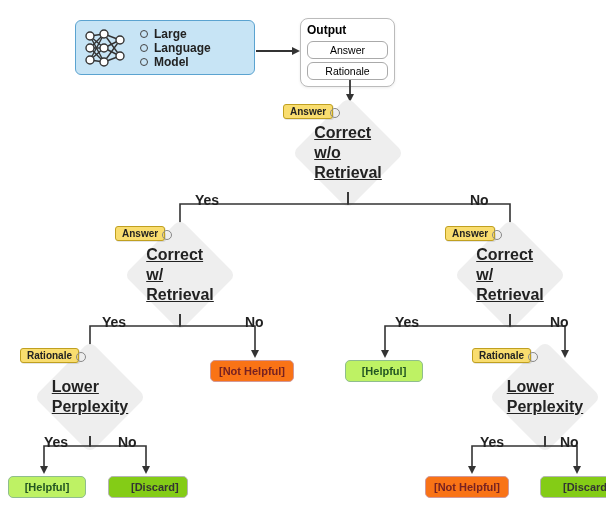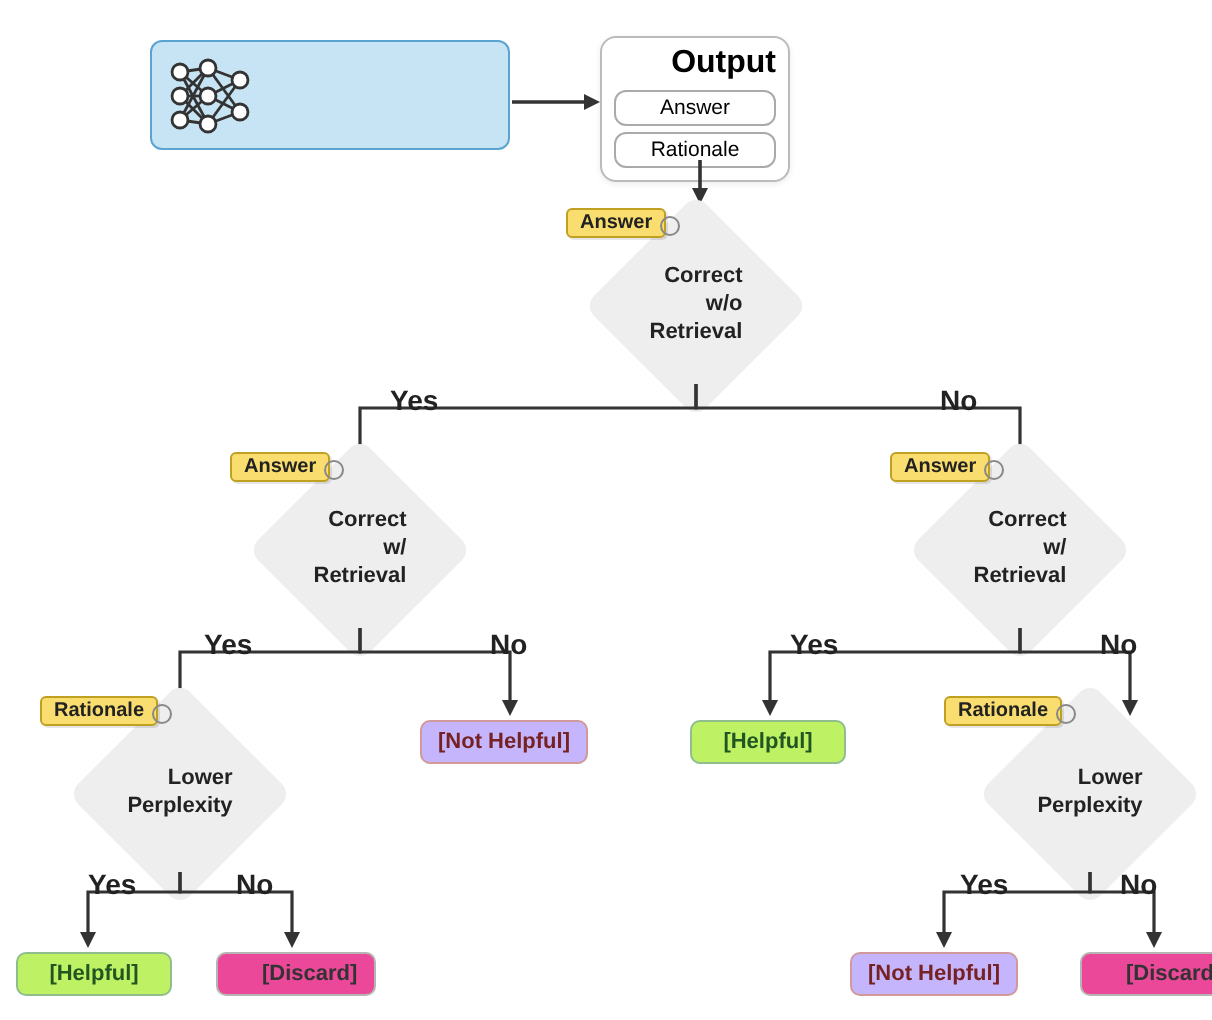--- a/index.html
+++ b/index.html
@@ -32,39 +32,40 @@
 
   .output-box {
     left: 300px; top: 18px;
     width: 95px;
     background: #fff;
     border: 1px solid #bbb;
     border-radius: 8px;
     padding: 4px 6px 6px 6px;
     box-shadow: 0 1px 3px rgba(0,0,0,0.08);
   }
-  .output-title { font-size: 16px; font-weight:700; text-align:right; margin-bottom:4px; }
+  .output-title { font-size: 12px; font-weight:700; text-align:left; margin-bottom:4px; }
   .output-pill {
     border: 1px solid #aaa;
     border-radius: 6px;
     padding: 2px 4px;
     font-size: 10.5px;
     text-align:center;
     margin-bottom:3px;
     background:#fff;
   }
   .output-pill:last-child { margin-bottom:0; }
 
   .diamond {
     width: 110px; height: 110px;
     display:flex; align-items:center; justify-content:center;
-    text-align:right;
-    font-size:11px;
+    text-align:left;
+    font-size:16px;
     font-weight:600;
     color:#222;
+    text-decoration:underline;
   }
   .diamond .d-bg {
     position:absolute; inset:0;
     transform: rotate(45deg) scale(0.72);
     background:#eee;
     border-radius: 10px;
   }
   .diamond .d-txt { position:relative; z-index:2; padding:0 14px; line-height:1.25; }
 
   .tag {
@@ -91,22 +92,22 @@
   .leaf {
     border:1px solid #aaa;
     border-radius:5px;
     padding:4px 8px;
     font-size:11px;
     font-weight:700;
     text-align:center;
     min-width:78px;
   }
   .leaf-green { background:#bef264; border-color:#8fbd8e; color:#225522; }
-  .leaf-red   { background:#c4b5fd; border-color:#d19999; color:#772222; }
-  .leaf-gray  { background:#ec4899; border-color:#b5b5b5; color:#333;padding-left:22px; }
+  .leaf-red   { background:#f97316; border-color:#d19999; color:#772222; }
+  .leaf-gray  { background:#84cc16; border-color:#b5b5b5; color:#333;padding-left:22px; }
 
   .edge-label {
     font-size:14px; font-weight:700; color:#222;
   }
 
   
   svg.connector { position:absolute; overflow:visible; z-index:0; }
 </style>
 </head>
 <body>
@@ -136,20 +137,34 @@
             <circle cx="8" cy="20" r="4"></circle>
             <circle cx="8" cy="32" r="4"></circle>
           <circle cx="22" cy="6" r="4"></circle>
             <circle cx="22" cy="20" r="4"></circle>
             <circle cx="22" cy="34" r="4"></circle>
           <circle cx="38" cy="12" r="4"></circle>
             <circle cx="38" cy="28" r="4"></circle>
         </g>
       </svg>
     </div>
+    <div class="llm-text">
+      <div class="line">
+          <span class="radio"></span>
+          <span>Large</span>
+        </div>
+      <div class="line">
+          <span class="radio"></span>
+          <span>Language</span>
+        </div>
+      <div class="line">
+          <span class="radio"></span>
+          <span>Model</span>
+        </div>
+    </div>
   </div>
 
   <div class="abs output-box">
     <div class="output-title">Output</div>
     <div class="output-pill">Answer</div>
     <div class="output-pill">Rationale</div>
   </div>
 
   <svg class="connector" style="left:256px; top:46px" width="44" height="10">
     <line x1="0" y1="5" x2="36" y2="5" stroke="#333" stroke-width="1.8"></line>

